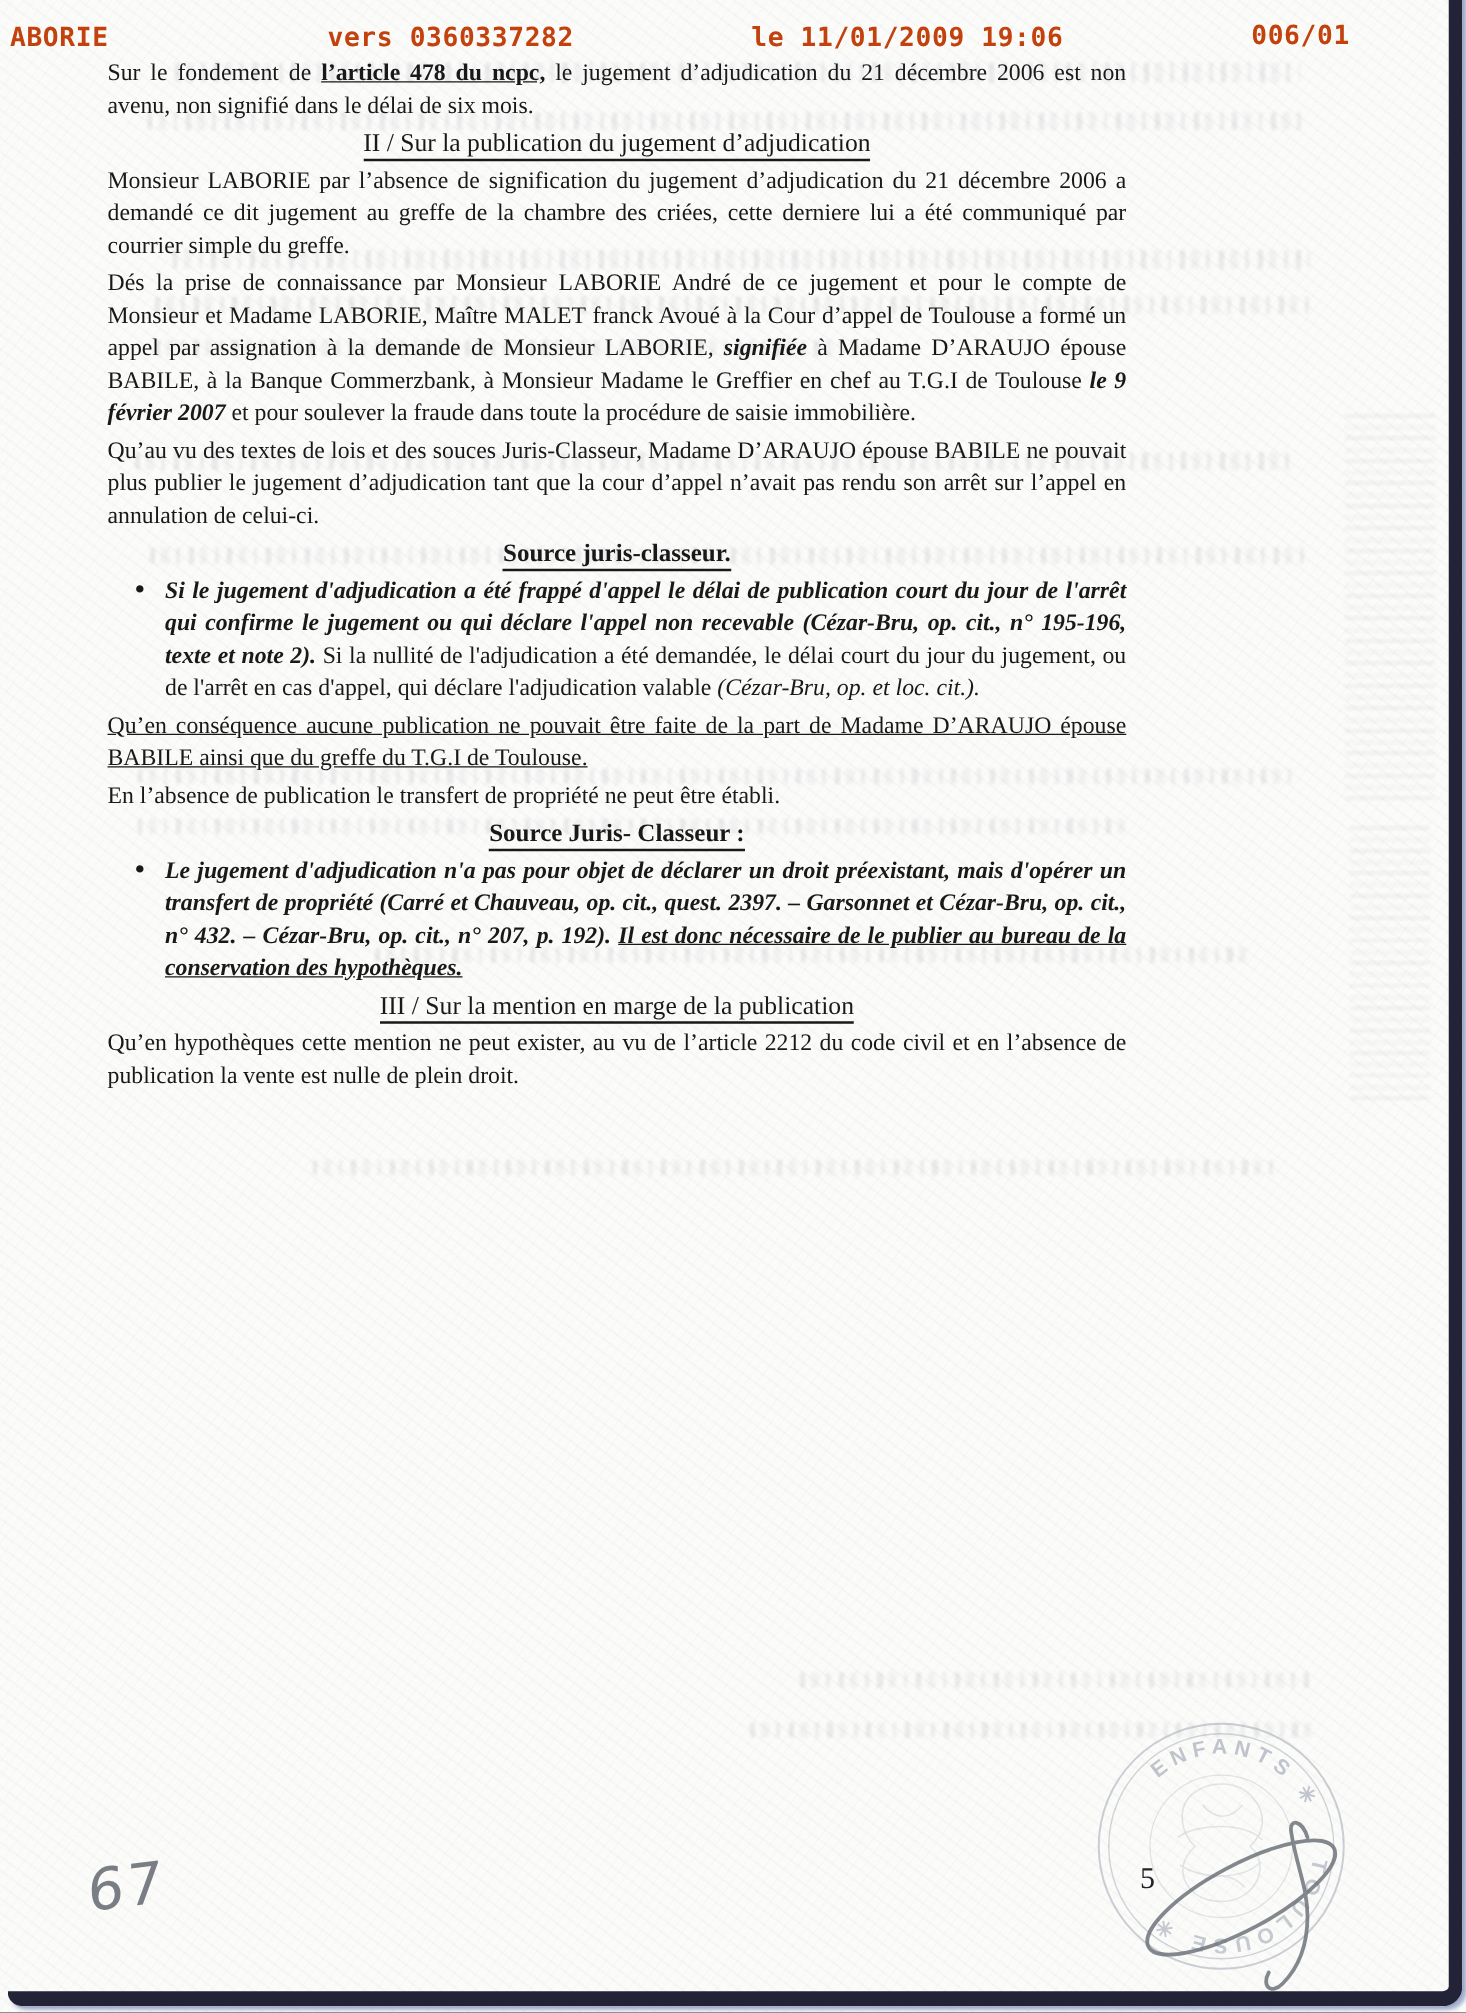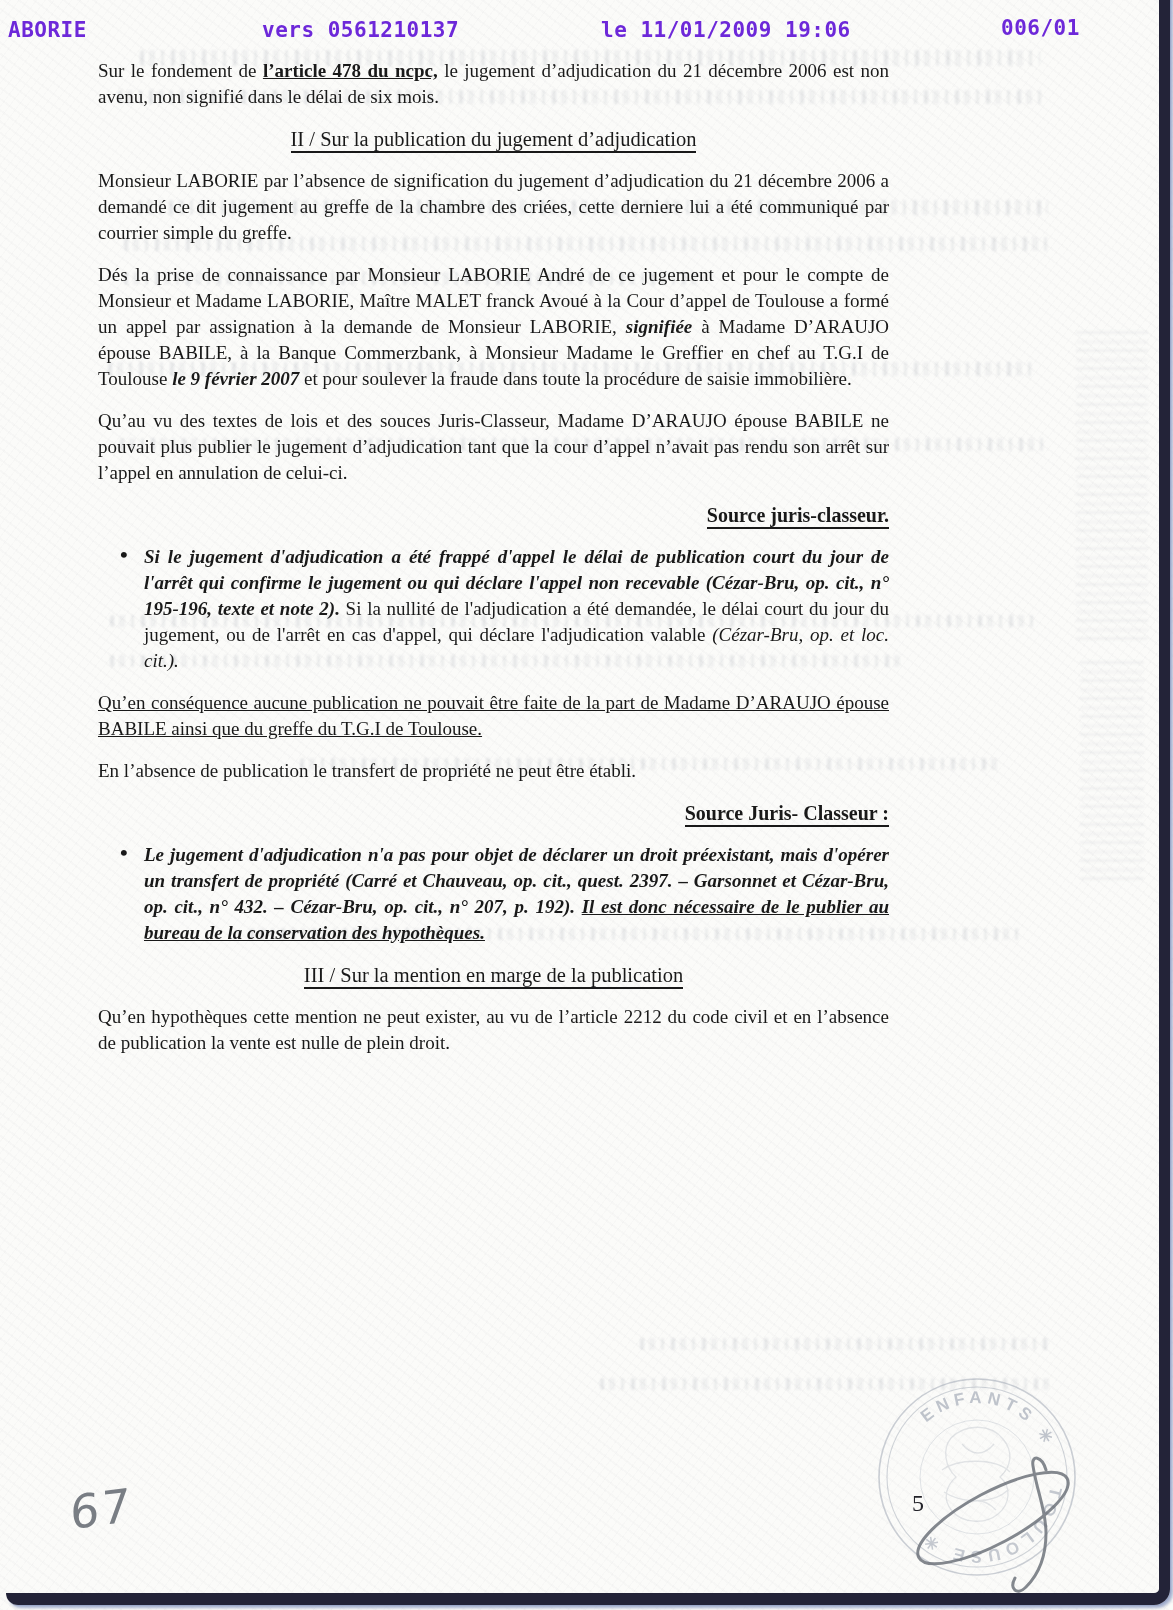--- a/index.html
+++ b/index.html
@@ -24,42 +24,42 @@
     border-right:11px solid #232338;
     border-bottom:12px solid #232338;
     border-radius:0 20px 16px 12px;
     box-shadow:3px 3px 3px rgba(150,165,200,0.85), 1px 1px 0 rgba(120,130,170,0.5);
     z-index:6;
     pointer-events:none;
   }
   .fax-header{
     position:absolute; top:16px; left:0; width:100%; height:36px; z-index:3;
     font-family:"DejaVu Sans Mono", monospace;
-    font-weight:bold; font-size:21px; color:#6d28d9; letter-spacing:0.5px;
+    font-weight:bold; font-size:21px; color:#c2410c; letter-spacing:0.5px;
   }
   .fax-header span{position:absolute; white-space:nowrap;}
   .hdr-sender{left:8px; top:2px;}
   .hdr-recipient{left:262px; top:2px;}
   .hdr-datetime{left:601px; top:2px;}
   .hdr-counter{left:1001px; top:0;}
 
   .content{
     position:absolute; left:82px; top:42px; width:823px; z-index:2;
     font-size:19px; line-height:26px; color:#191919;
     text-align:justify;
   }
-  .content p{margin:16px;}
+  .content p{margin:4px;}
   .p1{margin-top:100px;}
   .h2{margin-top:54px; text-align:center; font-weight:bold; font-size:20.5px;}
   .h2 .u, .h3 .u{border-bottom:2px solid #191919; padding-bottom:1px;}
   .p2{margin-top:23px;}
   .p3{margin-top:24px;}
   .p4{margin-top:26px;}
   .p5{margin-top:25px;}
-  .src{margin-top:30px; text-align:right; font-weight:bold; font-size:20px;}
+  .src{margin-top:30px; text-align:center; font-weight:bold; font-size:20px;}
   .src .u{border-bottom:2px solid #191919; padding-bottom:1px;}
   .bullet{margin-top:24px; position:relative; padding-left:46px;}
   .bullet::before{
     content:"\2022"; position:absolute; left:22px; top:-2px;
     font-size:22px; font-weight:bold; color:#191919;
   }
   .p6{margin-top:27px;text-decoration:underline;}
   .p7{margin-top:34px;}
   .src2{margin-top:22px;}
   .b2{margin-top:6px;}
@@ -114,21 +114,21 @@
   <div class="bleed" style="left:300px;top:758px;width:700px;height:12px;"></div>
   <div class="bleed" style="left:250px;top:928px;width:770px;height:12px;"></div>
   <div class="bleed" style="left:640px;top:1338px;width:410px;height:12px;"></div>
   <div class="bleed" style="left:600px;top:1378px;width:450px;height:12px;"></div>
   <div class="bleed v" style="left:1076px;top:330px;width:72px;height:310px;"></div>
   <div class="bleed v" style="left:1080px;top:660px;width:64px;height:220px;"></div>
 </div>
 
 <div class="fax-header">
   <span class="hdr-sender">ABORIE</span>
-  <span class="hdr-recipient">vers 0561210137</span>
+  <span class="hdr-recipient">vers 0360337282</span>
   <span class="hdr-datetime">le 11/01/2009 19:06</span>
   <span class="hdr-counter">006/01</span>
 </div>
 
 <div class="content">
 
   <p class="p1"><span>Sur le fondement de </span><span class="bu">l’article 478 du ncpc,</span><span> le jugement d’adjudication du 21 décembre 2006 est non avenu, non signifié dans le délai de six mois.</span></p>
 
   <p class="h2"><span class="u bold">II / Sur la publication du jugement d’adjudication</span></p>
 

